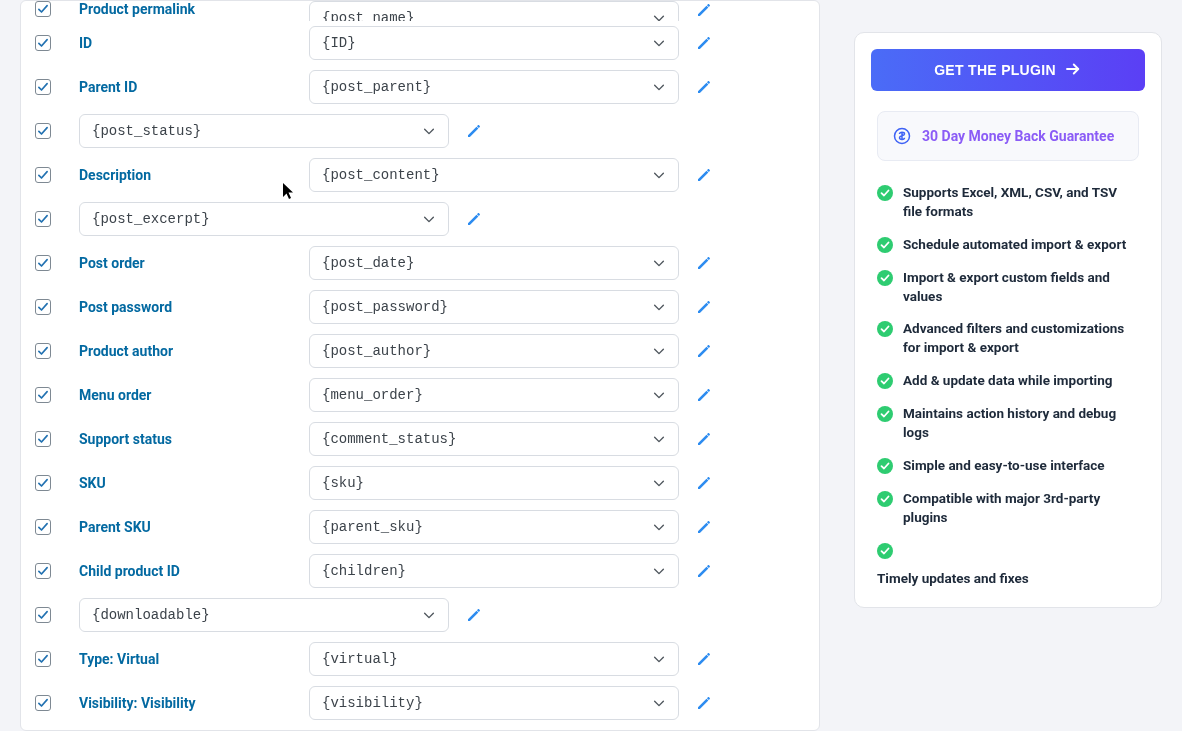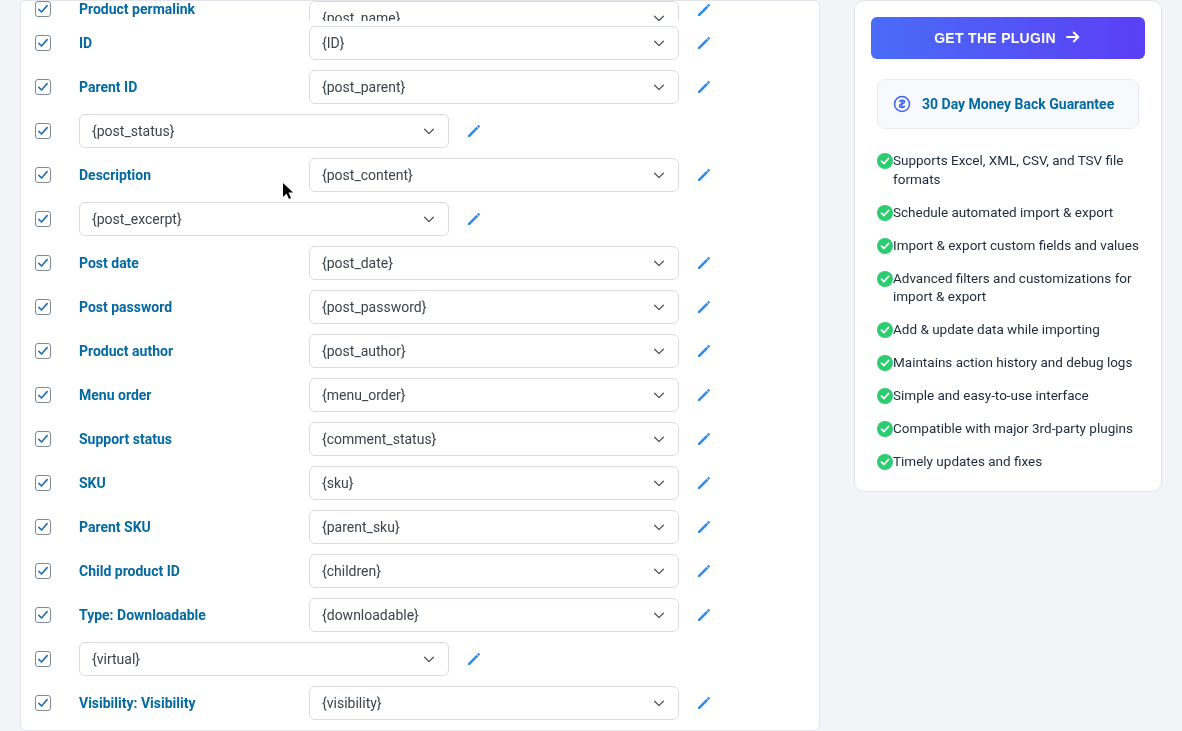--- a/index.html
+++ b/index.html
@@ -64,39 +64,41 @@
   .select-box {
     display: flex;
     align-items: center;
     justify-content: space-between;
     border: 1px solid #d8dce2;
     border-radius: 6px;
     padding: 0 12px;
     height: 34px;
     background: #fff;
     cursor: pointer;
+    font-family: Liberation Mono, monospace;
   }
   .select-text {
     color: #3c434a;
   }
   .chevron svg { width: 14px; height: 14px; display:block; }
   .edit-cell {
     width: 50px;
     flex: 0 0 50px;
     display: flex;
     justify-content: center;
   }
   .pencil svg { width: 18px; height: 18px; display:block; }
 
   .right-panel {
     width: 308px;
     flex: 0 0 308px;
     display: flex;
     flex-direction: column;
     gap: 0;
+    margin-top: 32px;
   }
   .promo-card {
     background: #fff;
     border: 1px solid #e2e4e9;
     border-radius: 10px;
     padding: 16px;
   }
   .cta-button {
     width: 100%;
     background: linear-gradient(90deg, #4a6cf7 0%, #5b3ff5 100%);
@@ -120,42 +122,43 @@
     background: #f8f9fc;
     border-radius: 8px;
     padding: 14px 14px;
     margin: 0 6px;
   }
   .g-item {
     display: flex;
     align-items: center;
     gap: 10px;
     font-weight: 700;
-    color: #0369a1;
+    color: #8b5cf6;
   }
   .g-item + .g-item { margin-top: 10px; }
   .g-icon {
     width: 20px; height: 20px; display:flex; align-items:center; justify-content:center;
     flex-shrink: 0;
   }
   .g-icon svg { width:20px; height:20px; }
   .feature-list {
     list-style: none;
     padding: 22px 6px 4px 6px;
   }
   .feature-item {
     display: flex;
     align-items: flex-start;
+    gap: 10px;
     margin-bottom: 14px;
     line-height: 1.4;
-    font-weight: 400;
+    font-weight: 700;
     color: #1e2a3a;
     font-size: 13.5px;
   }
-  .feature-item:last-child { margin-bottom: 0; }
+  .feature-item:last-child { margin-bottom: 0; flex-direction: column; }
   .check-badge {
     width: 16px;
     height: 16px;
     flex-shrink: 0;
     margin-top: 2px;
   }
   .check-badge svg { width:16px; height:16px; display:block; }
 
   .cursor {
     position: absolute;
@@ -318,21 +321,21 @@
               </svg>
             </span>
           </div>
         </div>
         <div class="field-row">
           <div class="checkbox-cell"><span class="checkbox">
               <svg viewBox="0 0 16 16">
                 <path d="M2.5 8.5 L6 12 L13.5 3.5" fill="none" stroke="#2271b1" stroke-width="2.2" stroke-linecap="round" stroke-linejoin="round"></path>
               </svg>
             </span></div>
-          <div class="label-cell">Post date</div>
+          <div class="label-cell">Post order</div>
           <div class="select-cell">
             <div class="select-box">
               <span class="select-text">{post_date}</span>
               <span class="chevron">
                 <svg viewBox="0 0 16 16">
                   <path d="M3 6 L8 11 L13 6" fill="none" stroke="#50575e" stroke-width="1.6" stroke-linecap="round" stroke-linejoin="round"></path>
                 </svg>
               </span>
             </div>
           </div>
@@ -518,21 +521,20 @@
               </svg>
             </span>
           </div>
         </div>
         <div class="field-row">
           <div class="checkbox-cell"><span class="checkbox">
               <svg viewBox="0 0 16 16">
                 <path d="M2.5 8.5 L6 12 L13.5 3.5" fill="none" stroke="#2271b1" stroke-width="2.2" stroke-linecap="round" stroke-linejoin="round"></path>
               </svg>
             </span></div>
-          <div class="label-cell">Type: Downloadable</div>
           <div class="select-cell">
             <div class="select-box">
               <span class="select-text">{downloadable}</span>
               <span class="chevron">
                 <svg viewBox="0 0 16 16">
                   <path d="M3 6 L8 11 L13 6" fill="none" stroke="#50575e" stroke-width="1.6" stroke-linecap="round" stroke-linejoin="round"></path>
                 </svg>
               </span>
             </div>
           </div>
@@ -543,20 +545,21 @@
               </svg>
             </span>
           </div>
         </div>
         <div class="field-row">
           <div class="checkbox-cell"><span class="checkbox">
               <svg viewBox="0 0 16 16">
                 <path d="M2.5 8.5 L6 12 L13.5 3.5" fill="none" stroke="#2271b1" stroke-width="2.2" stroke-linecap="round" stroke-linejoin="round"></path>
               </svg>
             </span></div>
+          <div class="label-cell">Type: Virtual</div>
           <div class="select-cell">
             <div class="select-box">
               <span class="select-text">{virtual}</span>
               <span class="chevron">
                 <svg viewBox="0 0 16 16">
                   <path d="M3 6 L8 11 L13 6" fill="none" stroke="#50575e" stroke-width="1.6" stroke-linecap="round" stroke-linejoin="round"></path>
                 </svg>
               </span>
             </div>
           </div>

